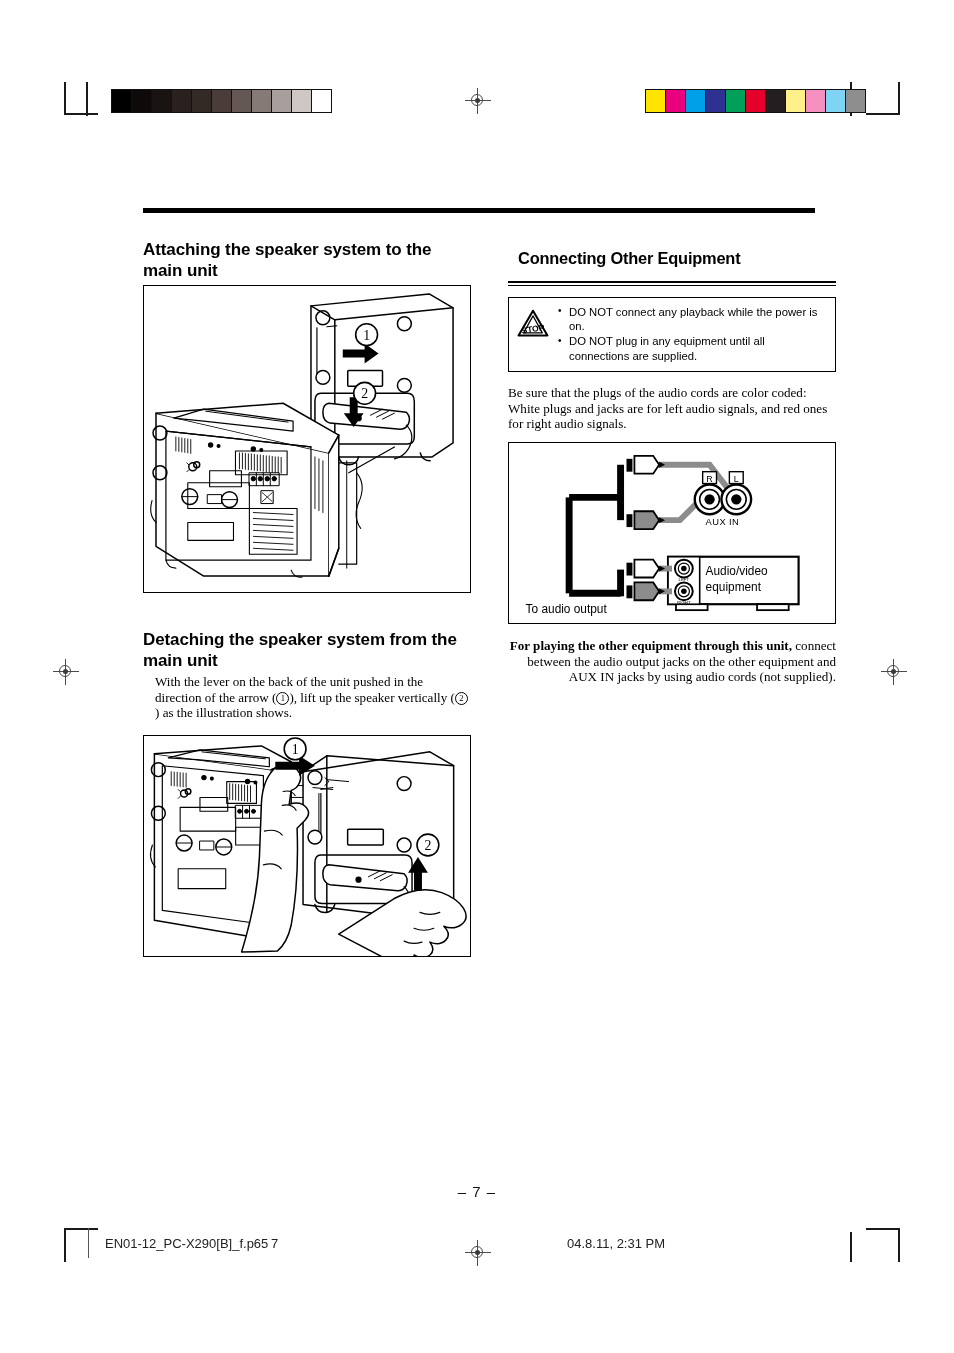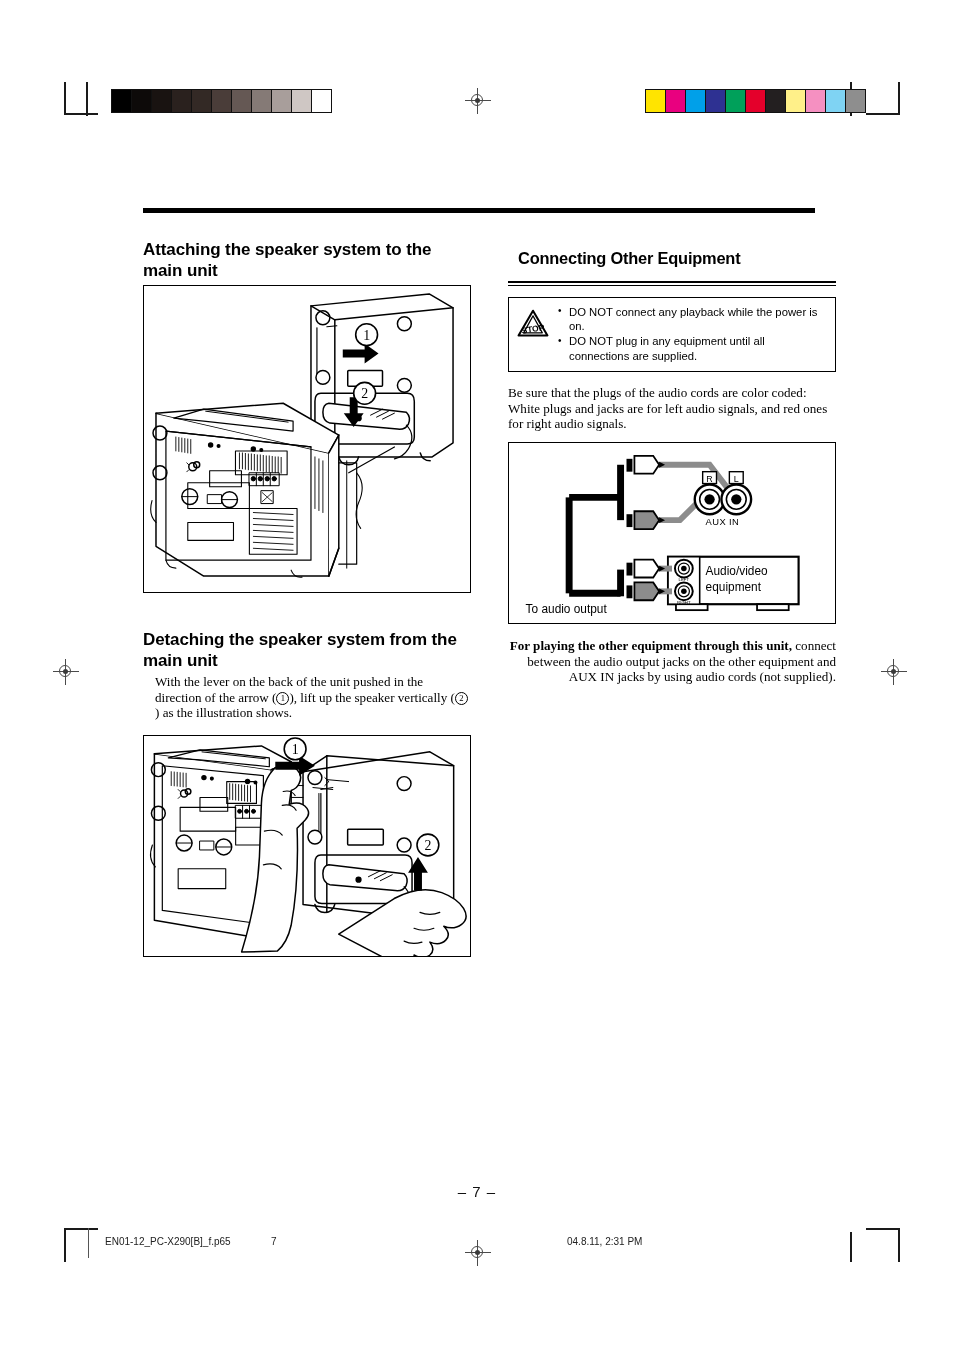--- a/index.html
+++ b/index.html
@@ -167,21 +167,21 @@
   }
   .foot-rule {
     position: absolute;
     left: 88px; top: 1228px;
     width: 1.4px; height: 30px;
     background: #555;
   }
   .foot {
     position: absolute;
     font-family: "Liberation Sans", sans-serif;
-    font-size: 10px;
+    font-size: 13px;
     color: #222;
     white-space: nowrap;
   }
 </style>
 </head>
 <body>
 
 <div class="crop-mark" style="left:64px;top:82px;width:34px;height:34px;">
   <i style="left:0;top:31px;width:34px;height:1.6px;"></i>
   <i style="left:0;top:0;width:1.6px;height:33px;"></i>

